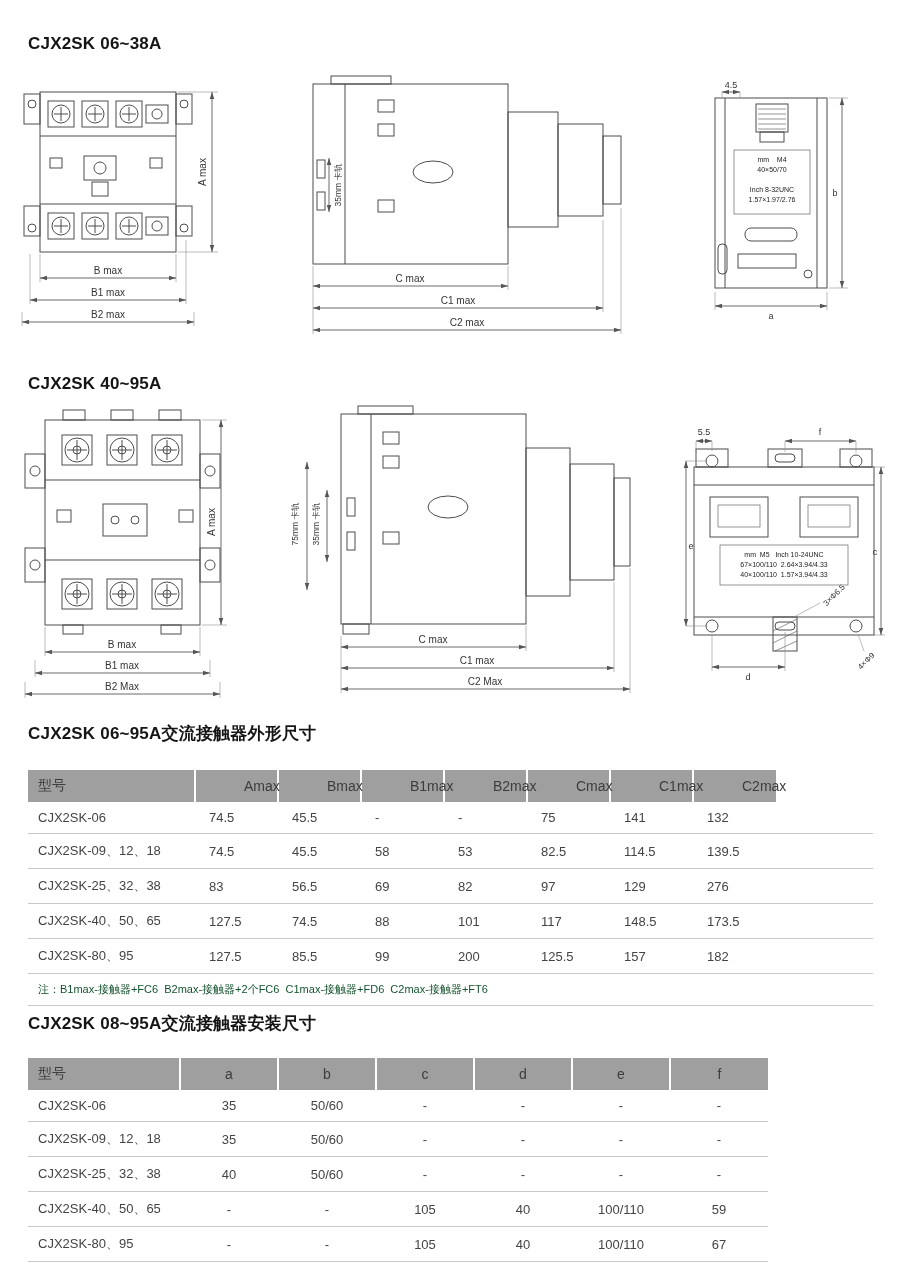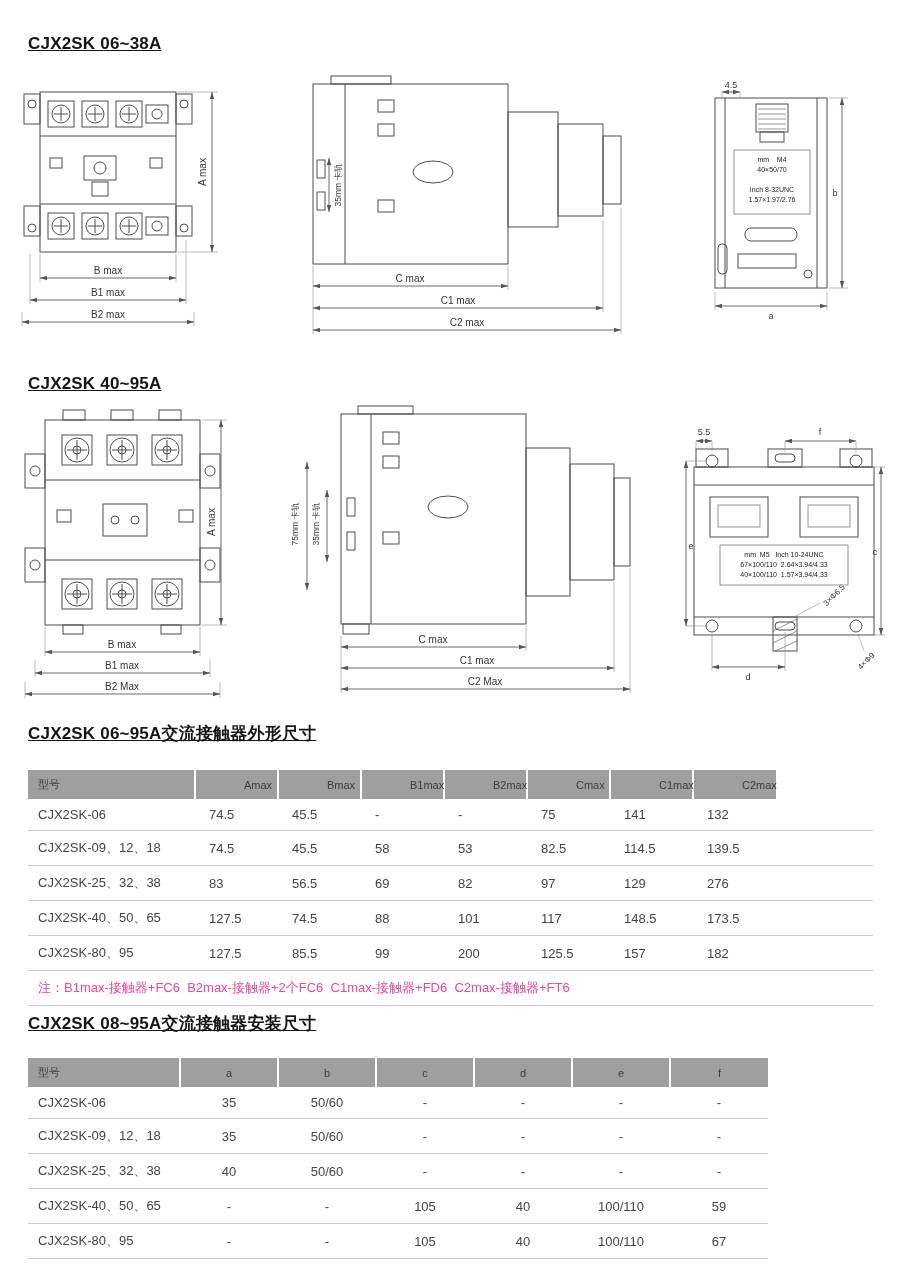--- a/index.html
+++ b/index.html
@@ -3,50 +3,50 @@
 <meta charset="utf-8">
 <style>
   * { margin:0; padding:0; box-sizing:border-box; }
   html,body { background:#fff; }
   body {
     width:900px; height:1285px; position:relative; overflow:hidden;
     font-family:"Liberation Sans","DejaVu Sans",sans-serif; color:#333;
   }
   .sec-title {
     position:absolute; left:28px; font-size:17px; font-weight:bold; color:#151515;
-    letter-spacing:.2px; white-space:nowrap;text-decoration:underline;
+    letter-spacing:.2px; white-space:nowrap;
   }
   svg.drw { position:absolute; overflow:visible; }
   svg .obj rect, svg .obj circle, svg .obj ellipse, svg .obj line, svg .obj path
     { fill:none; stroke:#4d4d4d; stroke-width:1; }
   svg .obj .thin { stroke-width:.6; }
   svg line.dml { stroke:#5a5a5a; stroke-width:.9; fill:none; }
   svg line.ext { stroke:#8f8f8f; stroke-width:.6; fill:none; }
   svg text { font-family:"Liberation Sans","DejaVu Sans",sans-serif; fill:#333;
              text-anchor:middle; white-space:pre; }
   svg text.lab  { font-size:10px; }
   svg text.lab9 { font-size:9px; }
   svg text.lab85{ font-size:8.5px; }
   svg text.lab8 { font-size:8px; }
   svg text.lab7 { font-size:7px; fill:#222; }
 
   table.tbl { position:absolute; left:28px; border-collapse:collapse; table-layout:fixed; }
   .tbl th {
-    background:#9f9f9f; color:#3d3d3d; font-weight:normal; font-size:11px;
+    background:#9f9f9f; color:#3d3d3d; font-weight:normal; font-size:14px;
     text-align:left; padding:7px 4px 7px 14px; white-space:nowrap;margin-top:45px;
   }
   .tbl th + th { border-left:2px solid #fff;padding-left:48px; }
   .tbl th.filler { background:transparent; border-left:none; }
   .tbl th.model-h { padding-left:10px; }
   .tbl td {
     font-size:13px; color:#444; padding:8px 4px 8px 14px;
     border-bottom:1px solid #c9c9c9; white-space:nowrap; overflow:hidden;
   }
   .tbl td.model { padding-left:10px; }
-  .tbl td.note { font-size:13px; color:#ec4899; white-space:pre-wrap; padding-left:10px; }
+  .tbl td.note { font-size:11px; color:#14532d; white-space:pre-wrap; padding-left:10px; }
   table.t2 th:not(.model-h), table.t2 td:not(.model) { text-align:center; padding-left:4px; }
 </style>
 </head>
 <body>
 
 <svg width="0" height="0" style="position:absolute">
   <defs>
     <marker id="ah" viewBox="0 0 10 10" refX="10" refY="5" markerWidth="8" markerHeight="8" orient="auto-start-reverse">
       <path d="M0,1.8 L10,5 L0,8.2 Z" fill="#555"></path>
     </marker>

